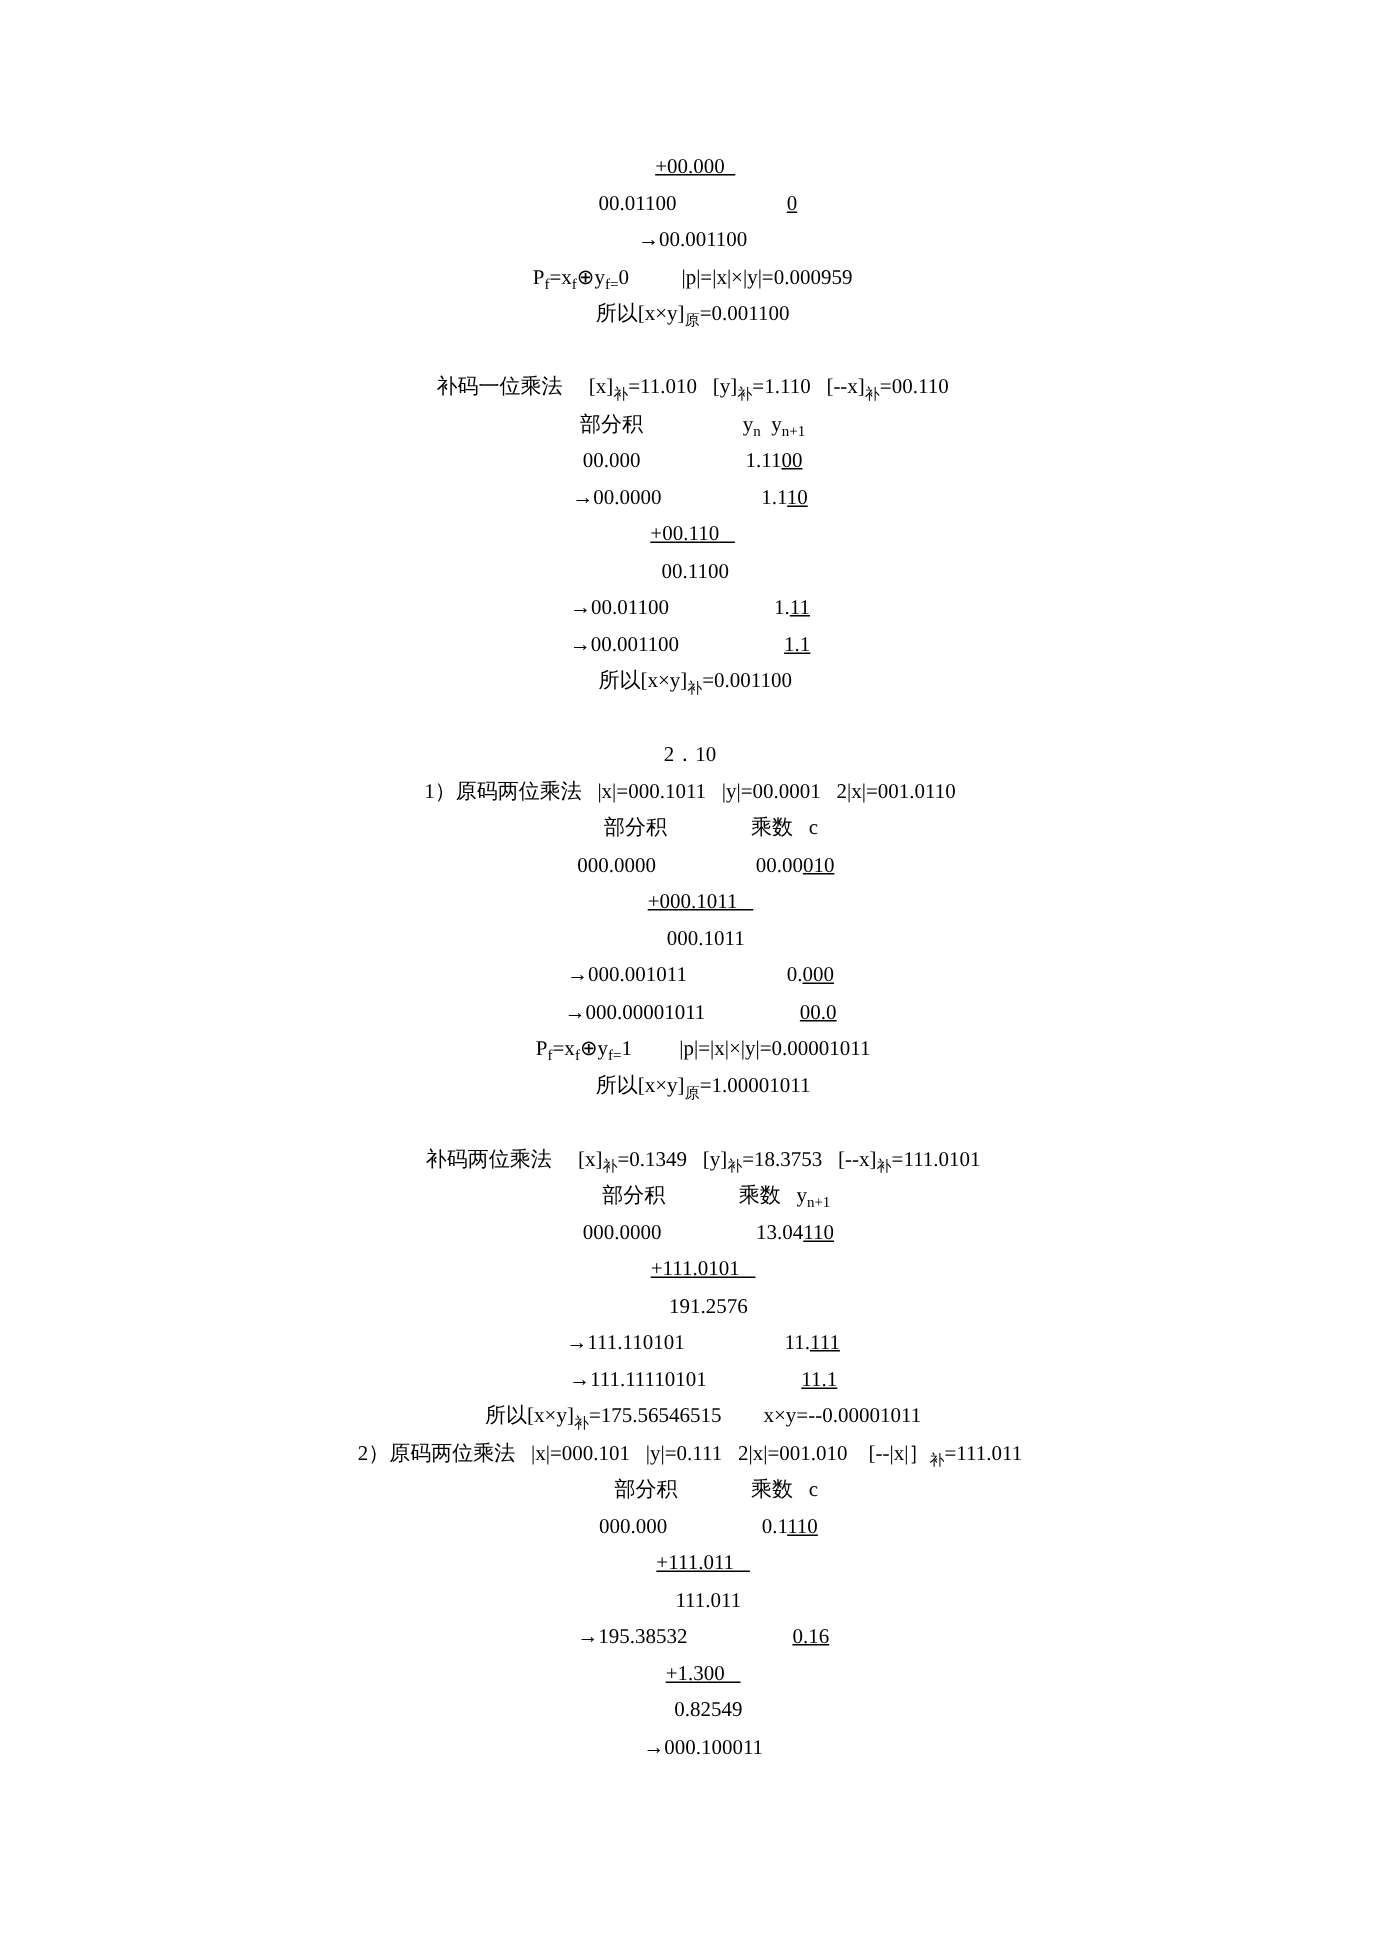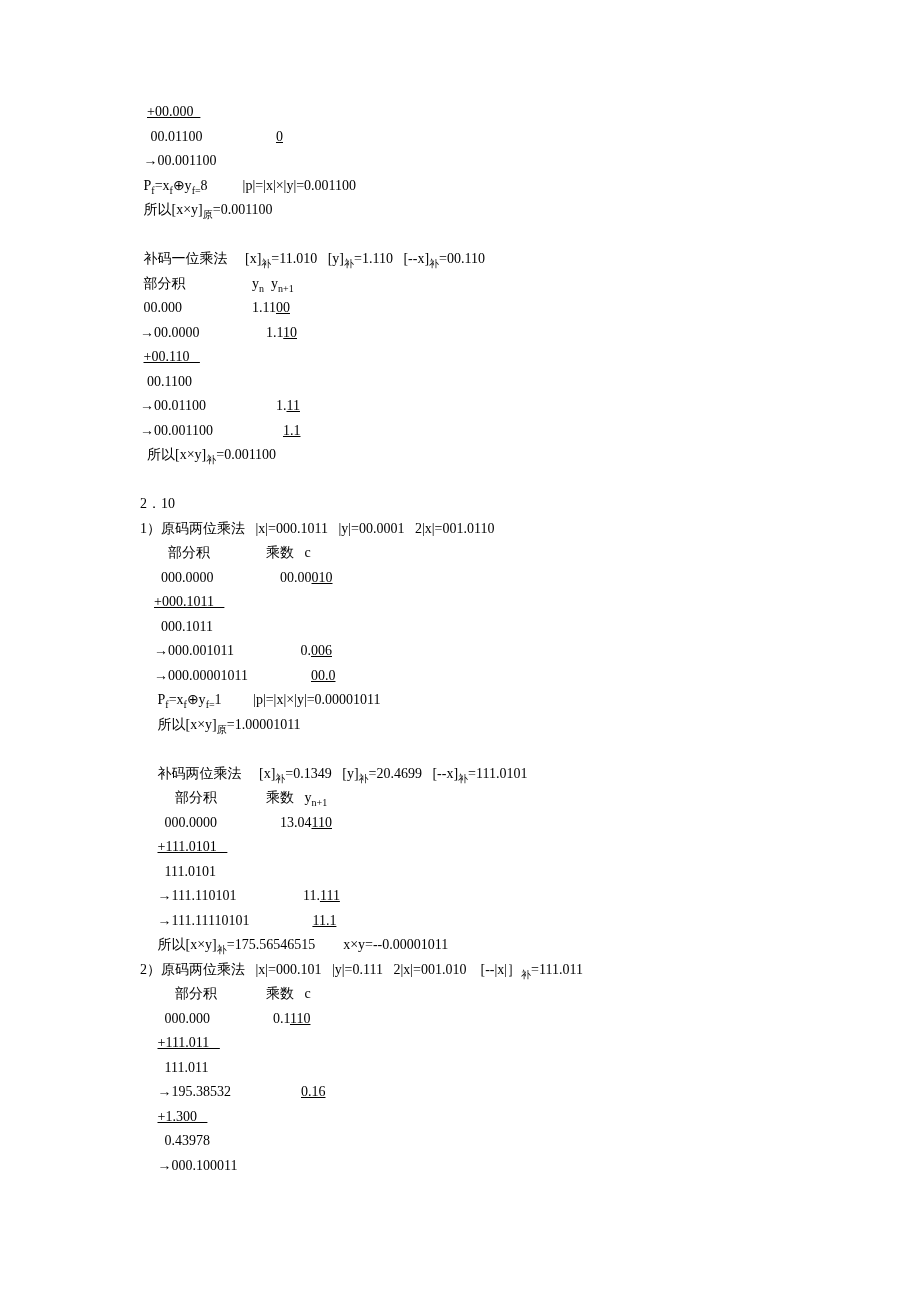--- a/index.html
+++ b/index.html
@@ -9,20 +9,21 @@
       font-size: 14px;
       color: #000;
       width: 920px;
       height: 1302px;
       padding: 100px 140px 100px 140px;
       line-height: 1.75;
     }
     .line {
       white-space: pre;
       position: relative;
+      text-align: center;
     }
     .plus-underline {
       text-decoration: underline;
       text-decoration-thickness: 1px;
     }
     .ul {
       text-decoration: underline;
       text-decoration-thickness: 1px;
     }
     sub {
@@ -30,21 +31,21 @@
       vertical-align: sub;
       line-height: 0;
     }
   </style>
 </head>
 <body>
 
 <div class="line"><span>  </span><span class="plus-underline">+00.000  </span></div>
 <div class="line"><span>   00.01100                     </span><span class="ul">0</span></div>
 <div class="line"> →<span>00.001100</span></div>
-<div class="line"><span> P</span><sub>f</sub><span>=x</span><sub>f</sub><span>⊕y</span><sub>f=</sub><span>8          |p|=|x|×|y|=0.001100</span></div>
+<div class="line"><span> P</span><sub>f</sub><span>=x</span><sub>f</sub><span>⊕y</span><sub>f=</sub><span>0          |p|=|x|×|y|=0.000959</span></div>
 <div class="line"><span> 所以[x×y]</span><sub>原</sub><span>=0.001100</span></div>
 
 <div class="line">&nbsp;</div>
 
 <div class="line"><span> 补码一位乘法     [x]</span><sub>补</sub><span>=11.010   [y]</span><sub>补</sub><span>=1.110   [--x]</span><sub>补</sub><span>=00.110</span></div>
 <div class="line"><span> 部分积                   y</span><sub>n</sub><span>  y</span><sub>n+1</sub></div>
 <div class="line"><span> 00.000                    1.11</span><span class="ul">00</span></div>
 <div class="line">→<span>00.0000                   1.1</span><span class="ul">10</span></div>
 <div class="line"><span> </span><span class="plus-underline">+00.110   </span></div>
 <div class="line"><span>  00.1100</span></div>
@@ -53,37 +54,37 @@
 <div class="line"><span>  所以[x×y]</span><sub>补</sub><span>=0.001100</span></div>
 
 <div class="line">&nbsp;</div>
 
 <div class="line">2．10</div>
 <div class="line">1）原码两位乘法   |x|=000.1011   |y|=00.0001   2|x|=001.0110</div>
 <div class="line">        部分积                乘数   c</div>
 <div class="line"><span>      000.0000                   00.00</span><span class="ul">010</span></div>
 <div class="line"><span>    </span><span class="plus-underline">+000.1011   </span></div>
 <div class="line">      000.1011</div>
-<div class="line"><span>    →000.001011                   0.</span><span class="ul">006</span></div>
+<div class="line"><span>    →000.001011                   0.</span><span class="ul">000</span></div>
 <div class="line"><span>    →000.00001011                  </span><span class="ul">00.0</span></div>
 <div class="line"><span>     P</span><sub>f</sub><span>=x</span><sub>f</sub><span>⊕y</span><sub>f=</sub><span>1         |p|=|x|×|y|=0.00001011</span></div>
 <div class="line"><span>     所以[x×y]</span><sub>原</sub><span>=1.00001011</span></div>
 
 <div class="line">&nbsp;</div>
 
-<div class="line"><span>     补码两位乘法     [x]</span><sub>补</sub><span>=0.1349   [y]</span><sub>补</sub><span>=20.4699   [--x]</span><sub>补</sub><span>=111.0101</span></div>
+<div class="line"><span>     补码两位乘法     [x]</span><sub>补</sub><span>=0.1349   [y]</span><sub>补</sub><span>=18.3753   [--x]</span><sub>补</sub><span>=111.0101</span></div>
 <div class="line"><span>          部分积              乘数   y</span><sub>n+1</sub></div>
 <div class="line"><span>       000.0000                  13.04</span><span class="ul">110</span></div>
 <div class="line"><span>     </span><span class="plus-underline">+111.0101   </span></div>
-<div class="line">       111.0101</div>
+<div class="line">       191.2576</div>
 <div class="line"><span>     →111.110101                   11.</span><span class="ul">111</span></div>
 <div class="line"><span>     →111.11110101                  </span><span class="ul">11.1</span></div>
 <div class="line"><span>     所以[x×y]</span><sub>补</sub><span>=175.56546515        x×y=--0.00001011</span></div>
 
 <div class="line"><span>2）原码两位乘法   |x|=000.101   |y|=0.111   2|x|=001.010    [--|x|］</span><sub>补</sub><span>=111.011</span></div>
 <div class="line">          部分积              乘数   c</div>
 <div class="line"><span>       000.000                  0.1</span><span class="ul">110</span></div>
 <div class="line"><span>     </span><span class="plus-underline">+111.011   </span></div>
 <div class="line">       111.011</div>
 <div class="line"><span>     →195.38532                    </span><span class="ul">0.16</span></div>
 <div class="line"><span>     </span><span class="plus-underline">+1.300   </span></div>
-<div class="line">       0.43978</div>
+<div class="line">       0.82549</div>
 <div class="line">     →000.100011</div>
 
 </body></html>

